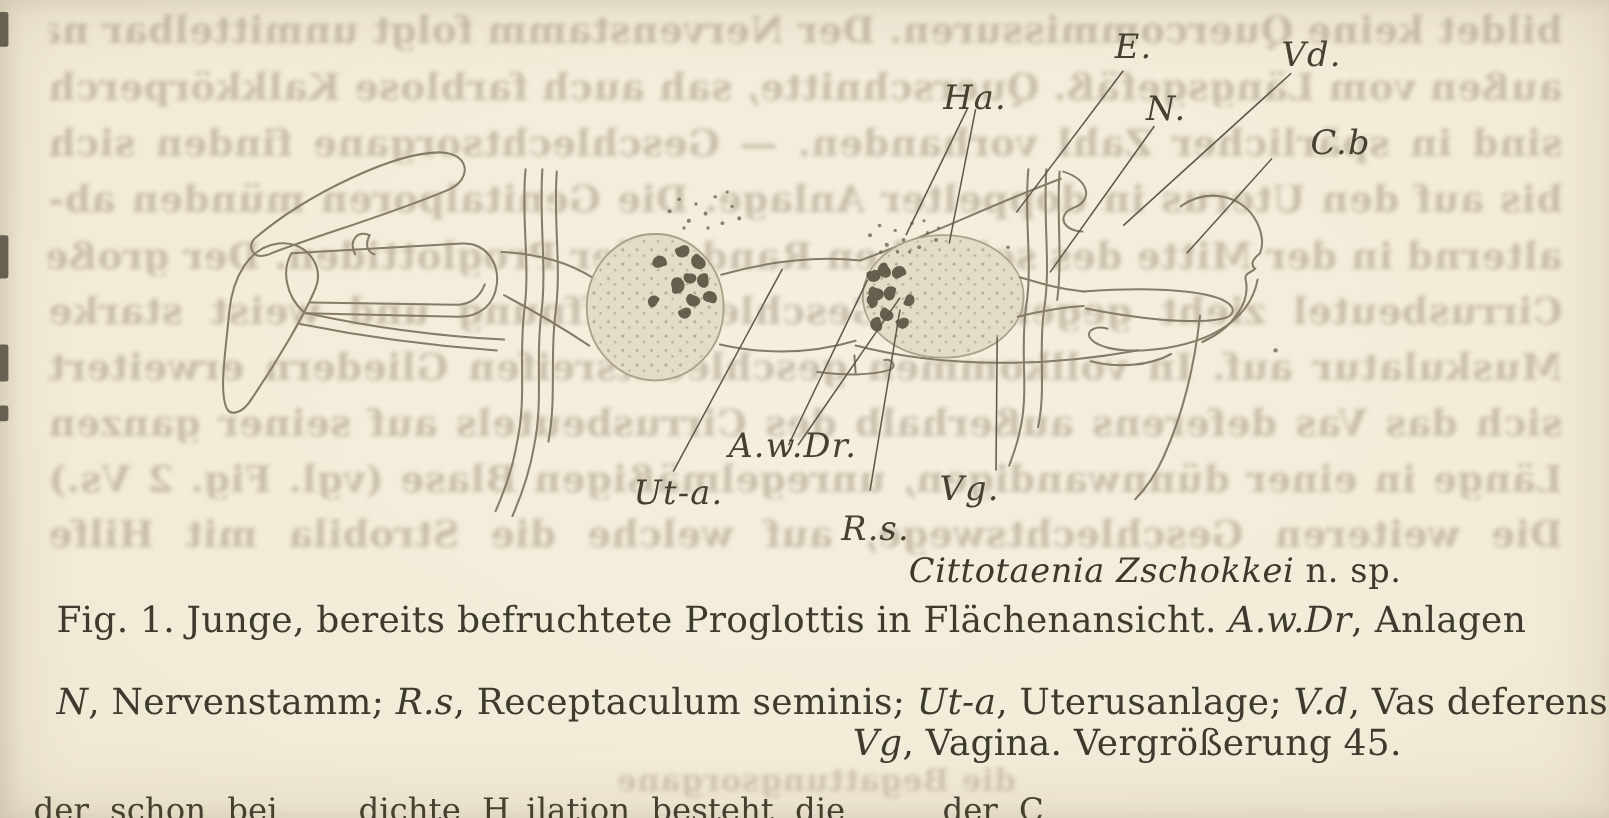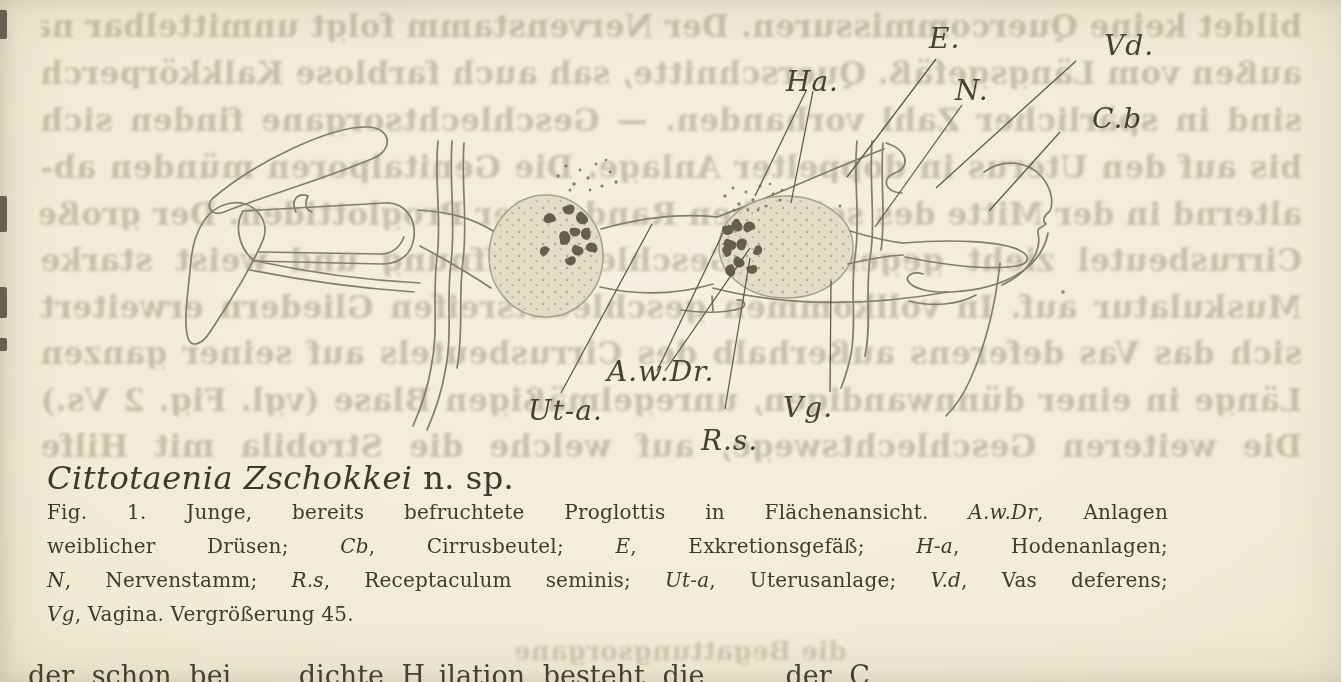--- a/index.html
+++ b/index.html
@@ -23,31 +23,31 @@
   .edge-mark{position:absolute;left:0;width:7px;background:#4b4437;border-radius:0 2px 2px 0;filter:blur(.6px);opacity:.8;}
   
   svg.art{position:absolute;left:0;top:0;}
   
   .fig-label{
     position:absolute;font-style:italic;font-size:28px;color:#45402f;
     letter-spacing:1px;white-space:nowrap;filter:blur(.2px);
   }
   
   .species{
-    position:absolute;left:47px;top:459px;width:1121px;text-align:left;
-    font-size:32px;color:#3d382c;letter-spacing:.5px;
+    position:absolute;left:47px;top:459px;width:1121px;text-align:right;
+    font-size:28px;color:#3d382c;letter-spacing:.5px;
   }
   .species .rm{font-style:normal;}
   .it{font-style:italic;}
   .cap{
     position:absolute;left:47px;width:1121px;height:31px;
-    font-size:20px;color:#3e3a2e;white-space:nowrap;letter-spacing:.2px;
+    font-size:30px;color:#3e3a2e;white-space:nowrap;letter-spacing:.2px;
   }
   .cap.j{text-align:justify;text-align-last:justify;}
-  .cap.c{text-align:left;}
+  .cap.c{text-align:right;}
   .bottom-frag{
     position:absolute;left:28px;top:660px;width:1300px;
     font-size:27px;color:#45402f;white-space:nowrap;word-spacing:9px;
   }
 </style>
 </head>
 <body>
 
 <div class="page">
 
@@ -194,37 +194,34 @@
       <line x1="657" y1="371" x2="723" y2="233"></line>
       <line x1="665" y1="371" x2="750" y2="248"></line>
       <line x1="725" y1="409" x2="750" y2="258"></line>
       <line x1="830" y1="392" x2="831" y2="281"></line>
     </g>
   </svg>
 
   <div class="fig-label" style="left:786px;top:65px">Ha.</div>
   <div class="fig-label" style="left:929px;top:22px">E.</div>
   <div class="fig-label" style="left:955px;top:74px">N.</div>
-  <div class="fig-label" style="left:1104px;top:29px">Vd.</div>
+  <div class="fig-label" style="left:1068px;top:29px">Vd.</div>
   <div class="fig-label" style="left:1092px;top:102px">C.b</div>
   <div class="fig-label" style="left:528px;top:394px">Ut-a.</div>
   <div class="fig-label" style="left:607px;top:355px">A.w.Dr.</div>
   <div class="fig-label" style="left:701px;top:424px">R.s.</div>
   <div class="fig-label" style="left:783px;top:391px">Vg.</div>
 
   <div class="species">
     <span class="it">Cittotaenia Zschokkei</span><span class="rm"> n. sp.</span>
   </div>
 
   <div class="cap j" style="top:500px">
     <span>Fig. 1.  Junge, bereits befruchtete Proglottis in Flächenansicht.   </span><span class="it">A.w.Dr</span><span>, Anlagen</span>
   </div>
-  <div class="cap j" style="top:534px">
-    <span>weiblicher Drüsen; </span><span class="it">Cb</span><span>, Cirrusbeutel; </span><span class="it">E</span><span>, Exkretionsgefäß; </span><span class="it">H-a</span><span>, Hodenanlagen;</span>
-  </div>
   <div class="cap j" style="top:568px">
     <span class="it">N</span><span>, Nervenstamm; </span><span class="it">R.s</span><span>, Receptaculum seminis; </span><span class="it">Ut-a</span><span>, Uterusanlage; </span><span class="it">V.d</span><span>, Vas deferens;</span>
   </div>
   <div class="cap c" style="top:602px">
     <span class="it">Vg</span><span>, Vagina.  Vergrößerung 45.</span>
   </div>
 
   <div class="bottom-frag">der schon bei     dichte H ilation besteht die      der C</div>
 
 </div>

